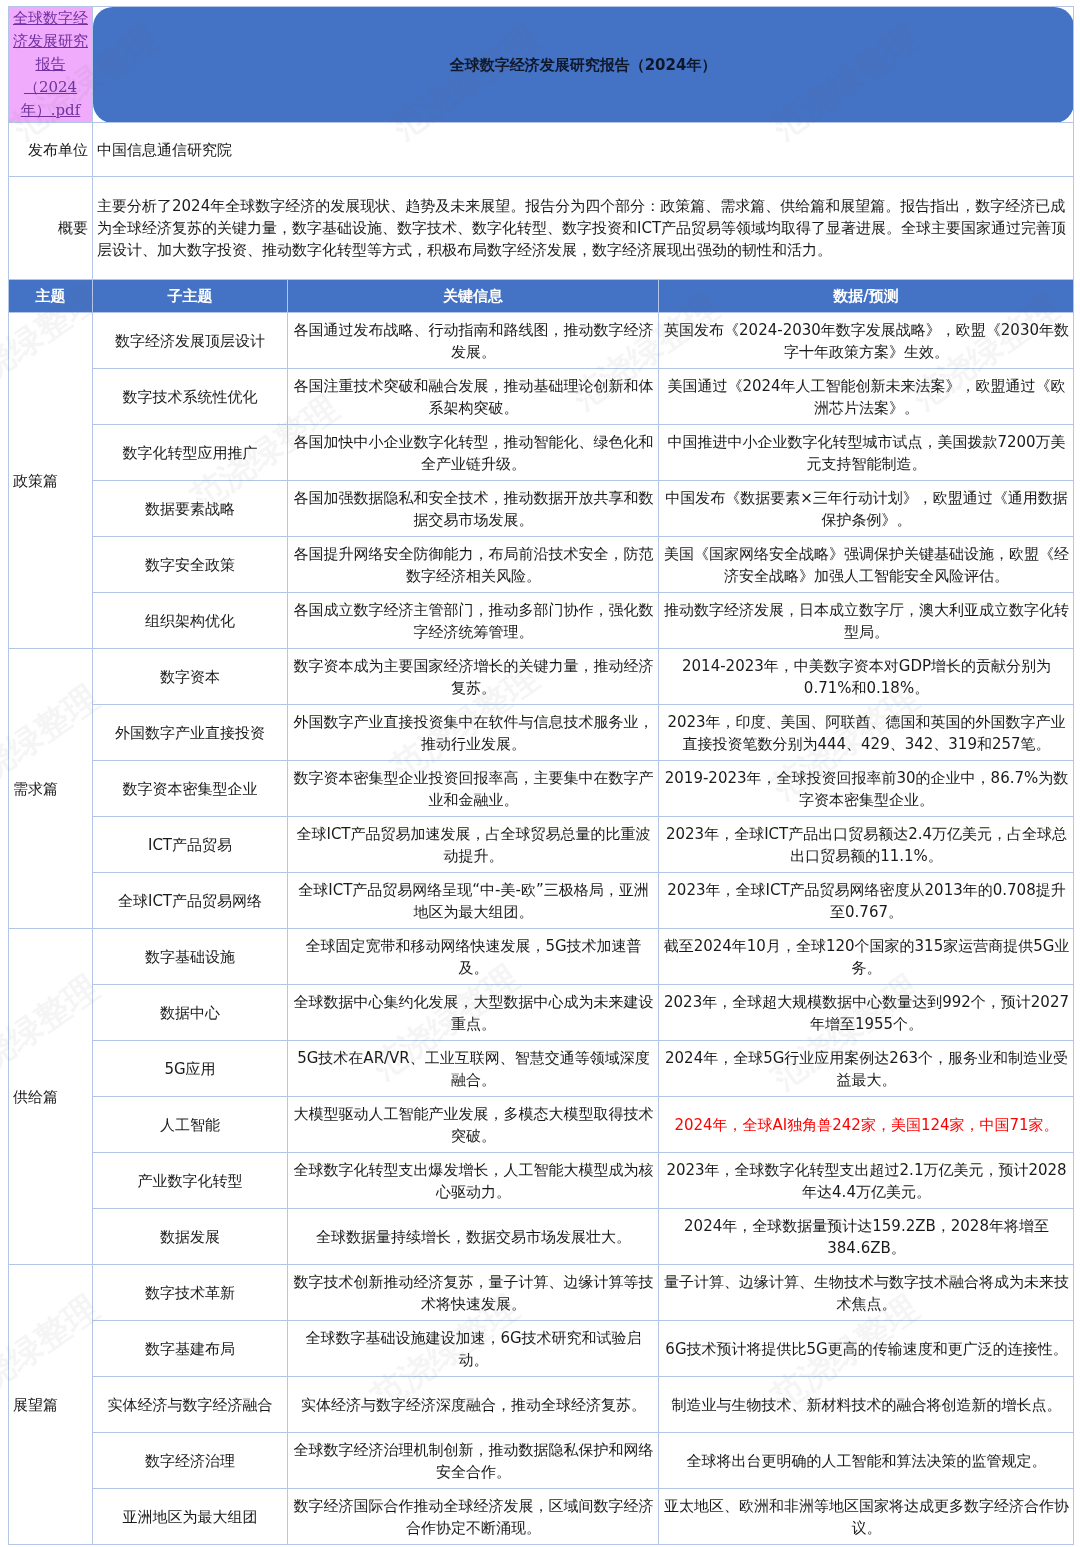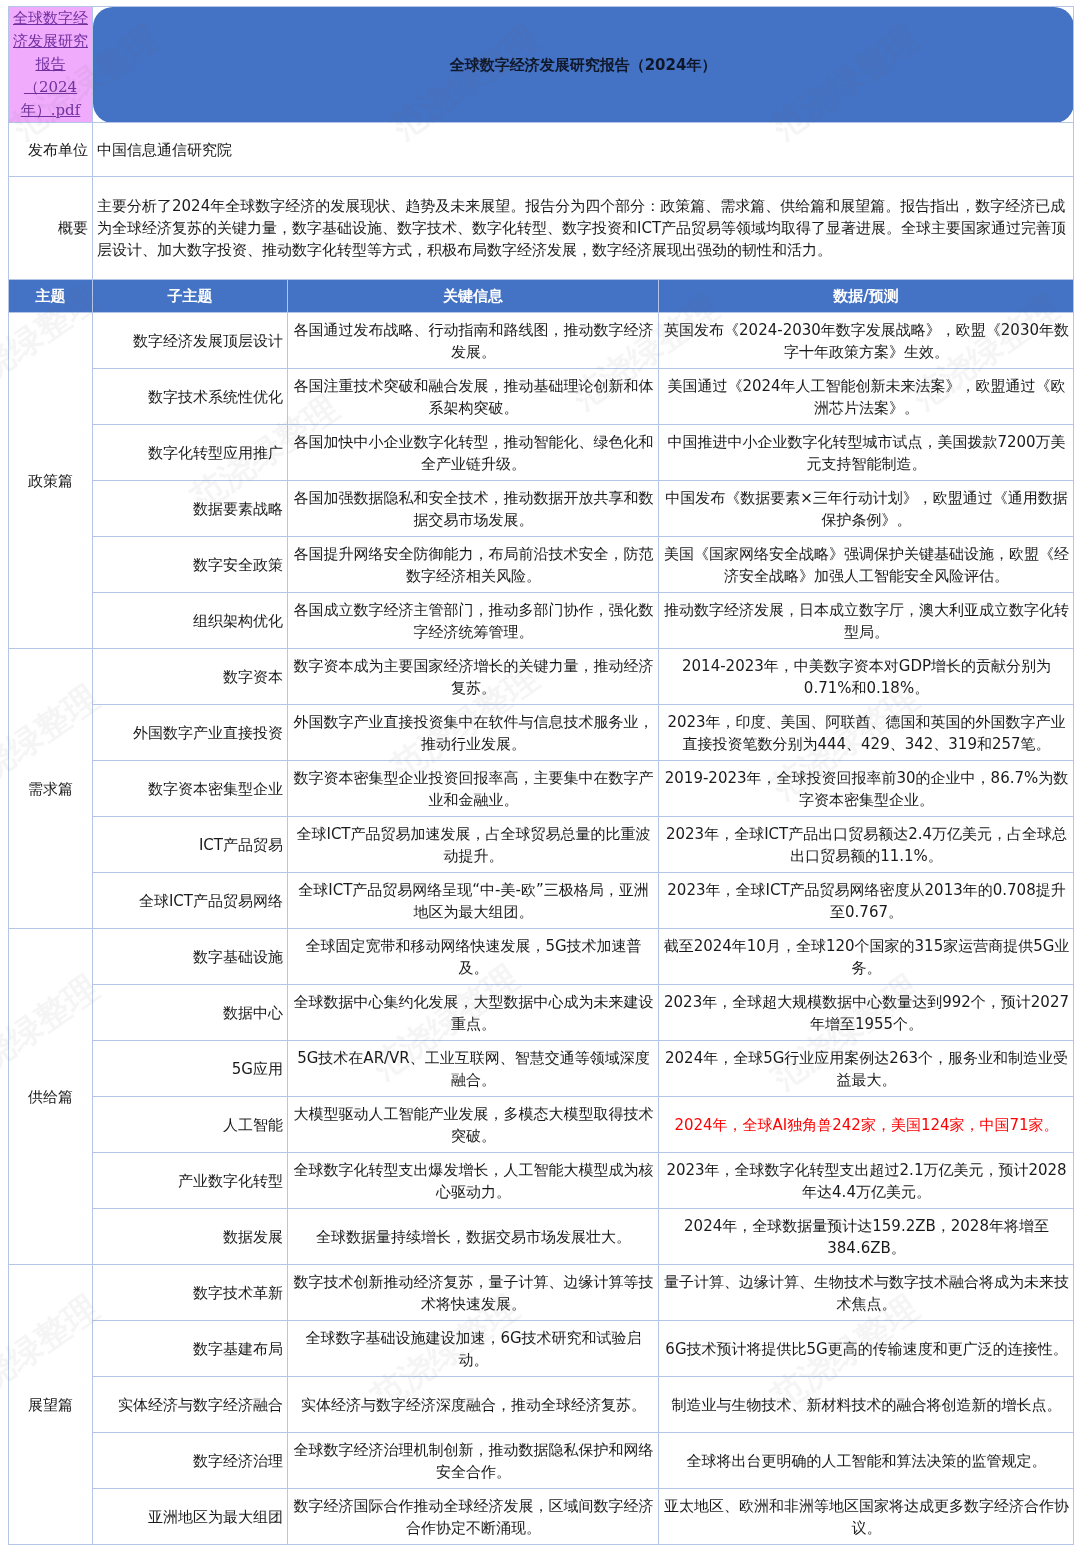--- a/index.html
+++ b/index.html
@@ -9,22 +9,22 @@
   table { border-collapse: collapse; width: 1065px; table-layout: fixed; }
   td, th { border: 1px solid #b4c6e7; font-size: 15px; line-height: 22px; padding: 0 4px; vertical-align: middle; }
   .title-row td { height: 82px; }
   .file-link { background: #f0abfc; color: #7030a0; font-family: "DejaVu Serif", "Liberation Serif", serif;
                text-decoration: underline; text-align: center; font-size: 15px; line-height: 23px; padding: 0 2px; }
   .title-cell { background: #4472c4; color: #0f172a; font-weight: bold; text-align: center; font-size: 15px; border-radius: 20px; }
   .meta-label { text-align: right; height: 53px; }
   .summary-row td { height: 102px; }
   .hdr th { background: #4472c4; color: #ffffff; font-weight: bold; text-align: center; height: 32px; font-size: 15px; }
   .data-row td { height: 55px; }
-  .topic { text-align: center; }
-  .subtopic { text-align: right; }
+  .topic { }
+  .subtopic { text-align: center; }
   .info, .data { text-align: center; padding-left: 3px; padding-right: 2px; }
   .red { color: #ff0000; margin-top: 9px; }
   .wm { position: absolute; color: rgba(120,120,120,0.07); font-size: 34px; transform: rotate(-35deg);
         pointer-events: none; white-space: nowrap; font-weight: bold; }
 </style>
 </head>
 <body>
 
 <div class="sheet">
   <table>

